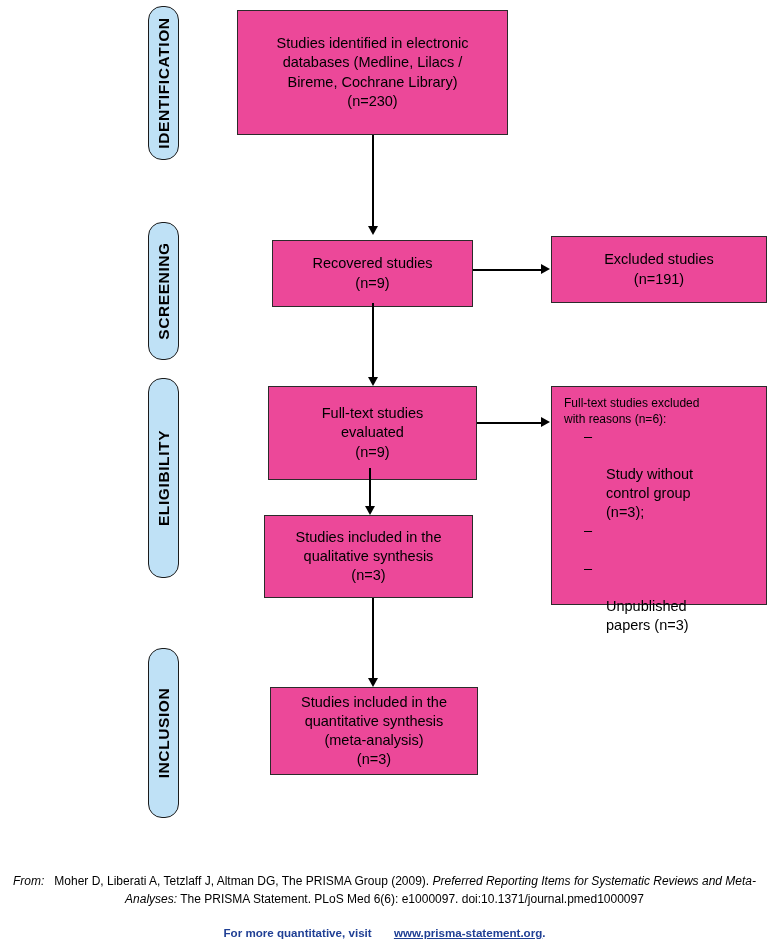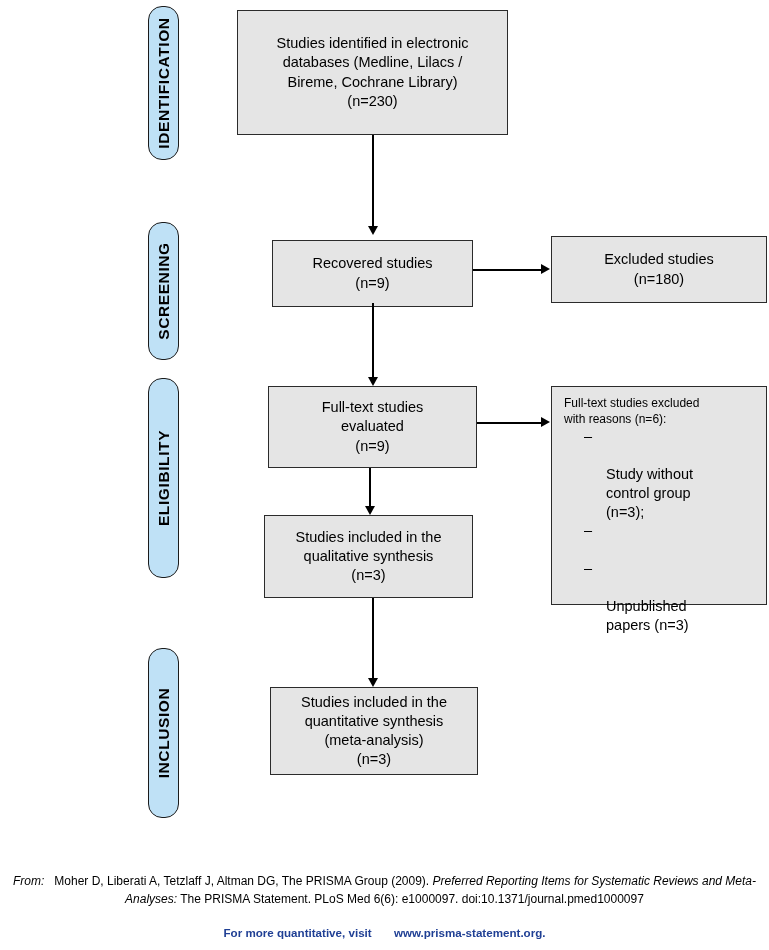--- a/index.html
+++ b/index.html
@@ -41,21 +41,21 @@
     font-weight: bold;
     letter-spacing: 0.6px;
     color: #000;
     font-family: "Liberation Sans", sans-serif;
   }
 
   
   .node {
     position: absolute;
     box-sizing: border-box;
-    background: #e5e5e5;
+    background: #ec4899;
     border: 1.7px solid #2b2b2b;
     display: flex;
     align-items: center;
     justify-content: center;
     text-align: center;
     font-size: 14.5px;
     line-height: 1.32;
     color: #000;
   }
   .node .node-text { padding: 0 6px; white-space: pre-line; }
@@ -135,20 +135,21 @@
   .more-info {
     margin-top: 18px;
     text-align: center;
     font-size: 11.6px;
     font-weight: bold;
     color: #1f3f94;
   }
   .more-info a,
   .more-info .link {
     color: #1f3f94;
+    text-decoration: underline;
     margin-left: 19px;
   }
 </style>
 </head>
 <body>
 
 <div id="diagram">
 
   <div class="pill" style="left:148px; top:6px; width:31px; height:154px;">
     <span class="pill-label">IDENTIFICATION</span>
@@ -173,24 +174,24 @@
 (n=230)</span>
   </div>
 
   <div class="node" style="left:272px; top:240px; width:201px; height:67px;">
     <span class="node-text">Recovered studies
 (n=9)</span>
   </div>
 
   <div class="node" style="left:551px; top:236px; width:216px; height:67px;">
     <span class="node-text">Excluded studies
-(n=180)</span>
-  </div>
-
-  <div class="node" style="left:268px; top:386px; width:209px; height:82px;text-align:center;">
+(n=191)</span>
+  </div>
+
+  <div class="node" style="left:268px; top:386px; width:209px; height:94px;text-align:center;">
     <span class="node-text">Full-text studies
 evaluated
 (n=9)</span>
   </div>
 
   <div class="node" style="left:264px; top:515px; width:209px; height:83px;">
     <span class="node-text">Studies included in the
 qualitative synthesis
 (n=3)</span>
   </div>

